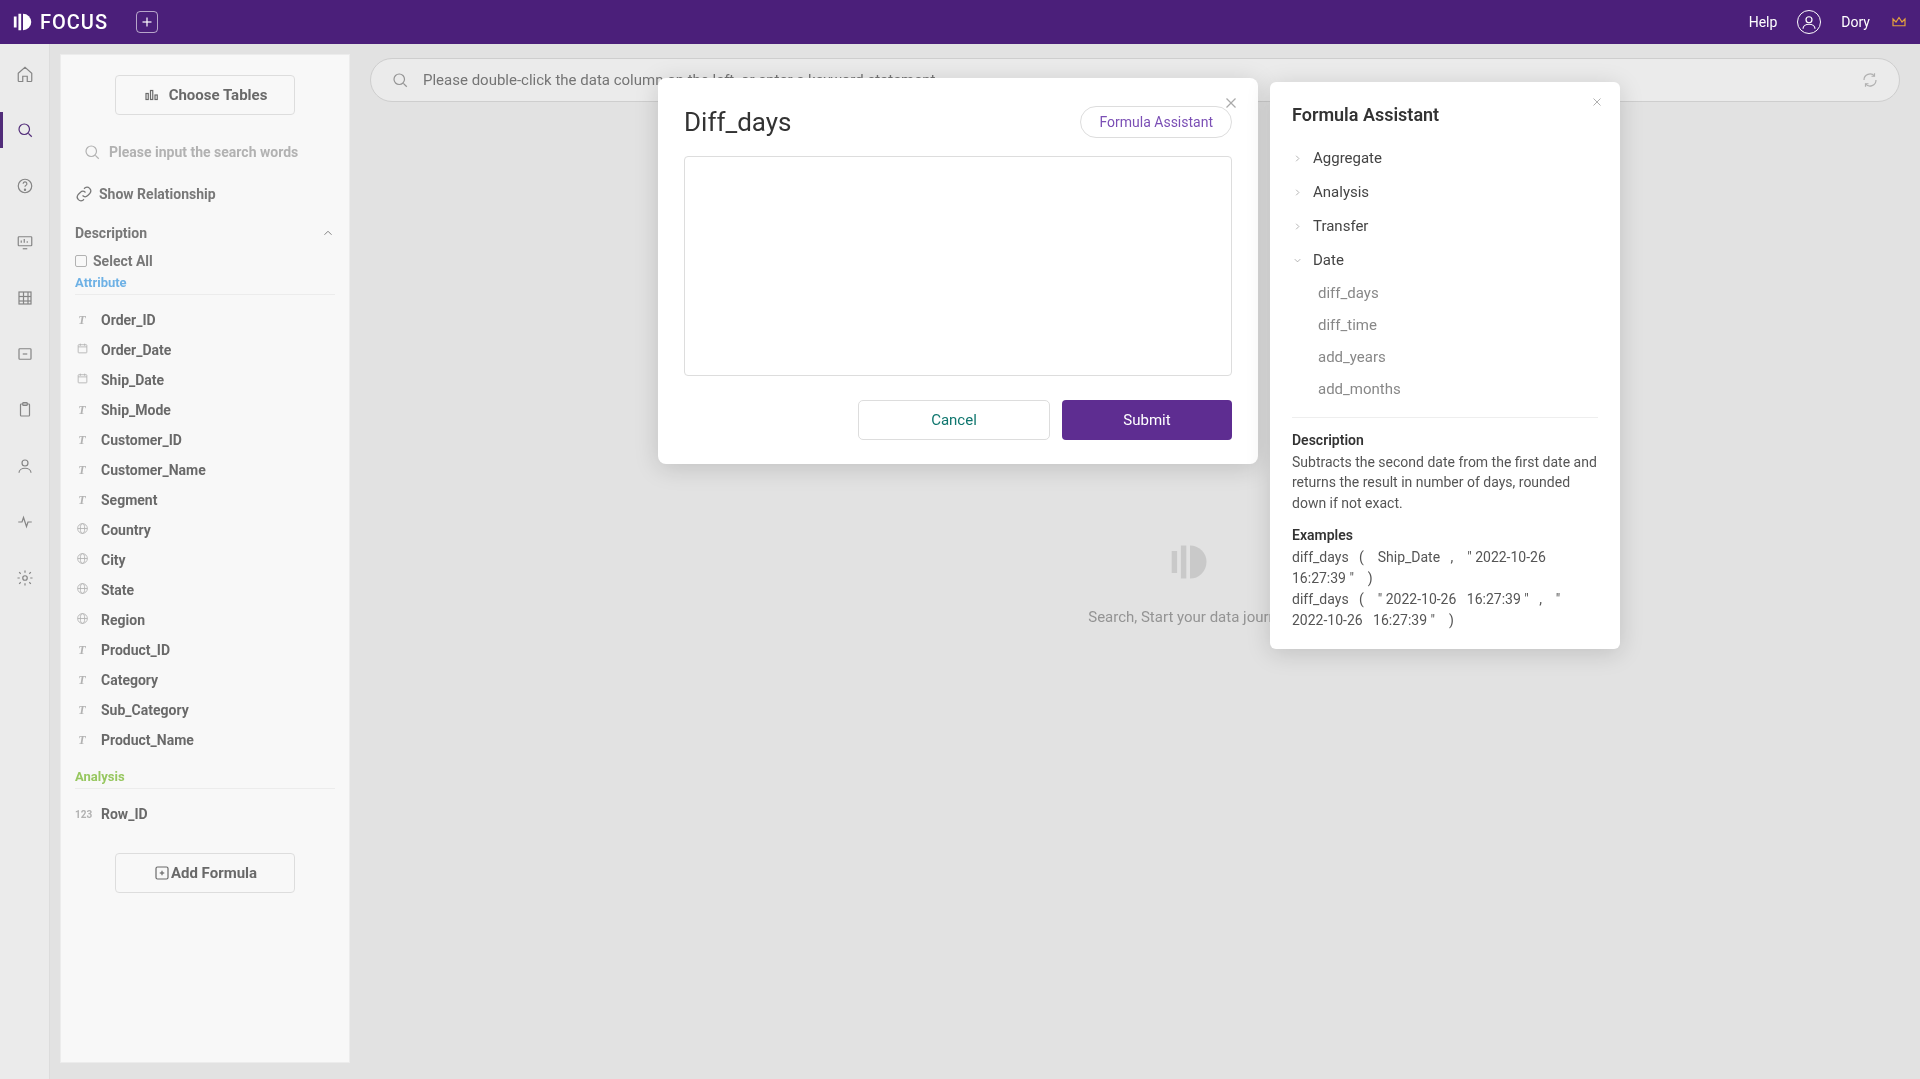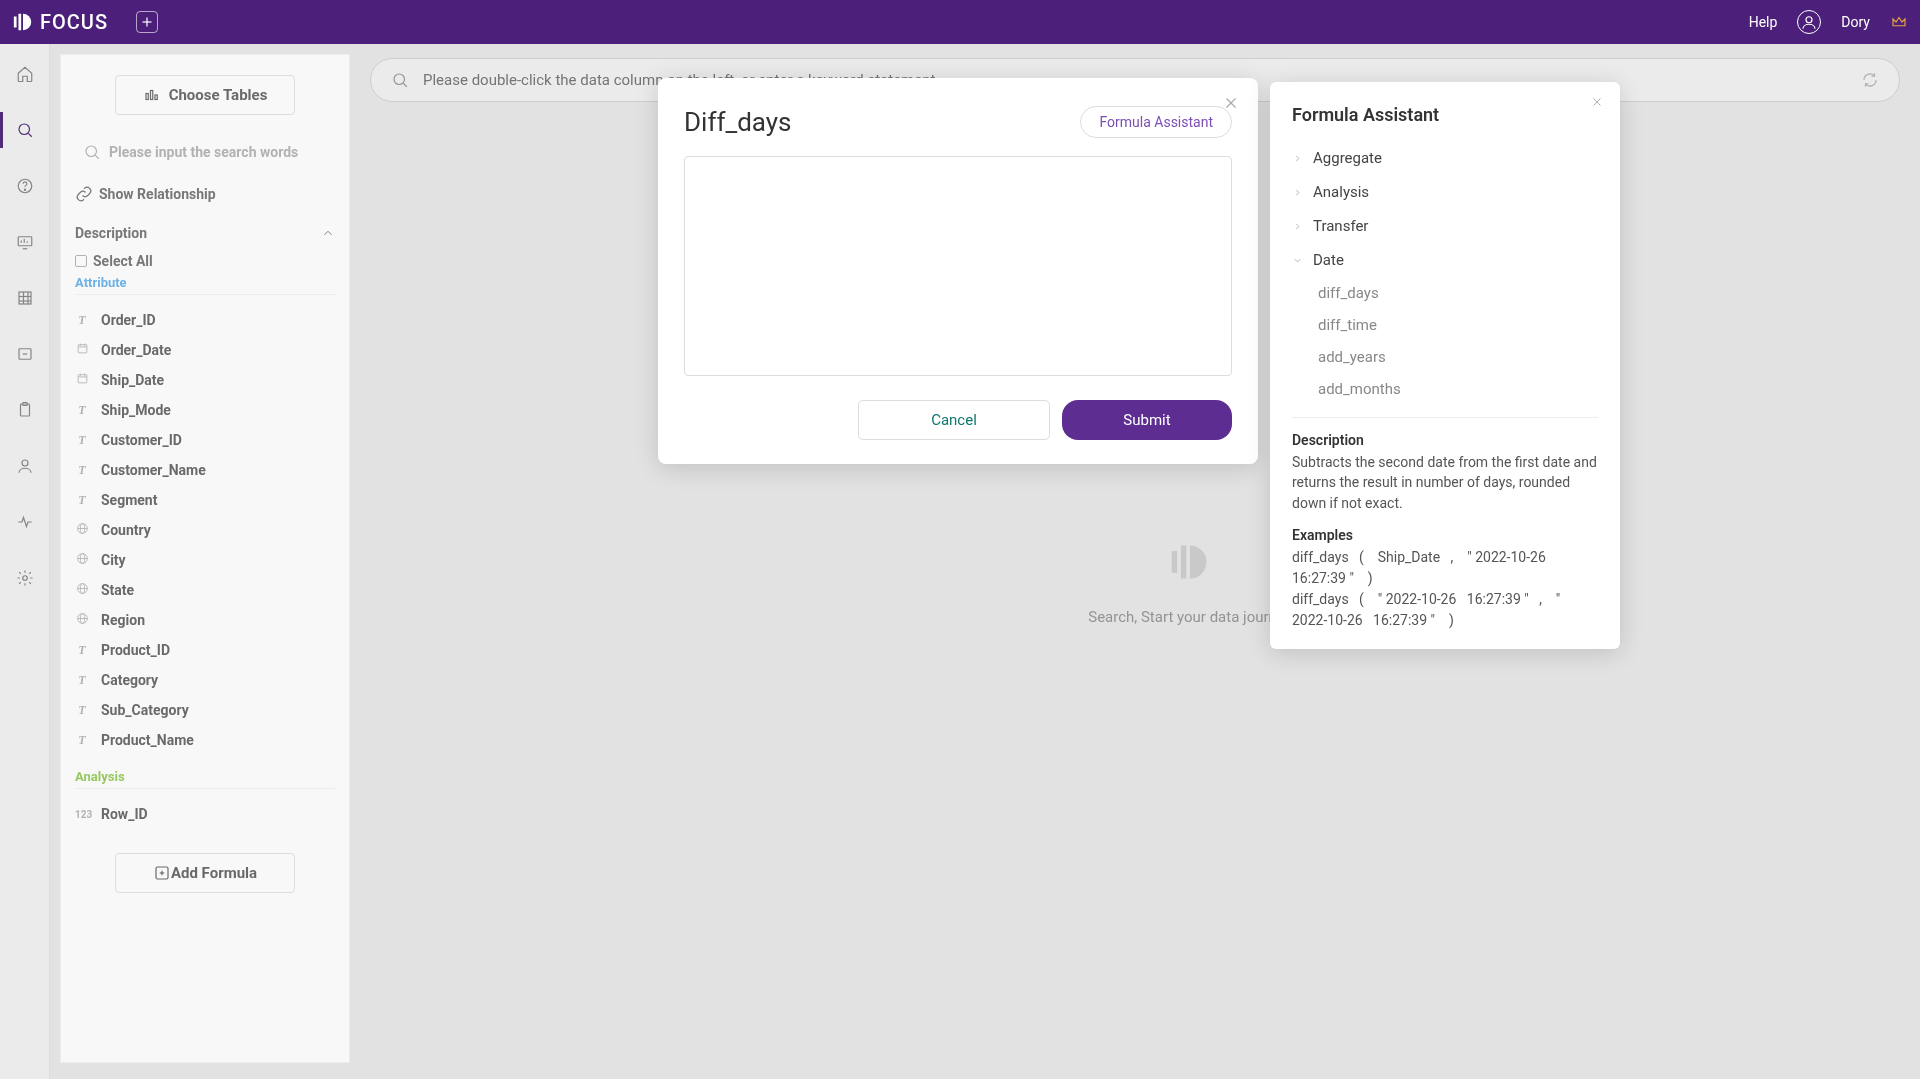--- a/index.html
+++ b/index.html
@@ -52,21 +52,21 @@
 
   
   .modal { position: absolute; top: 78px; left: 658px; width: 600px; background: #fff; border-radius: 8px; box-shadow: 0 4px 24px rgba(0,0,0,0.15); padding: 28px 26px 24px; }
   .modal-close { position: absolute; top: 16px; right: 18px; color: #aaa; font-size: 18px; cursor: pointer; }
   .modal-header { display: flex; align-items: center; justify-content: space-between; margin-bottom: 18px; }
   .modal-title { font-size: 26px; color: #333; font-weight: 400; }
   .formula-assist-btn { border: 1px solid #ddd; border-radius: 18px; padding: 7px 18px; color: #7b4fb5; font-size: 14px; cursor: pointer; }
   .formula-textarea { width: 100%; height: 220px; border: 1px solid #ddd; border-radius: 4px; resize: none; outline: none; padding: 10px; font-size: 14px; }
   .modal-actions { display: flex; justify-content: flex-end; gap: 12px; margin-top: 20px; }
   .btn-cancel { border: 1px solid #ddd; background: #fff; color: #0f766e; border-radius: 5px; padding: 10px 28px; font-size: 15px; cursor: pointer; width: 192px; }
-  .btn-submit { border: none; background: #5e2d91; color: #fff; border-radius: 16px; padding: 10px 28px; font-size: 15px; cursor: pointer; width: 170px; }
+  .btn-submit { border: none; background: #5e2d91; color: #fff; border-radius: 4px; padding: 10px 28px; font-size: 15px; cursor: pointer; width: 170px; }
 
   
   .assist-panel { position: absolute; top: 82px; left: 1270px; width: 350px; background: #fff; border-radius: 6px; box-shadow: 0 4px 24px rgba(0,0,0,0.15); padding: 22px 22px 18px; }
   .assist-close { position: absolute; top: 12px; right: 16px; color: #aaa; font-size: 16px; cursor: pointer; }
   .assist-title { font-size: 18px; font-weight: 600; color: #333; margin-bottom: 16px; }
   .assist-cats { list-style: none; }
   .assist-cat { display: flex; align-items: center; gap: 10px; padding: 8px 0; color: #444; font-size: 15px; cursor: pointer; }
   .chev { color: #999; font-size: 12px; width: 10px; }
   .assist-sub { list-style: none; padding-left: 26px; }
   .assist-sub li { padding: 7px 0; color: #888; font-size: 15px; cursor: pointer; }

